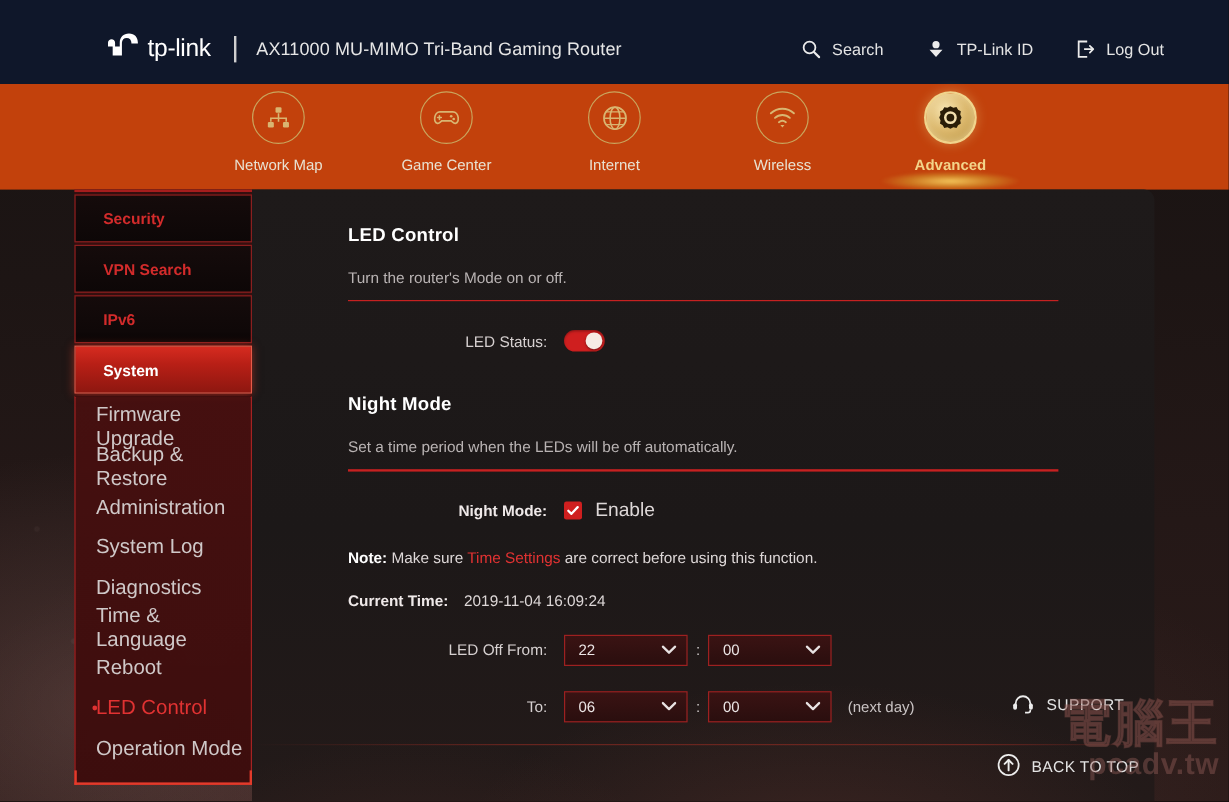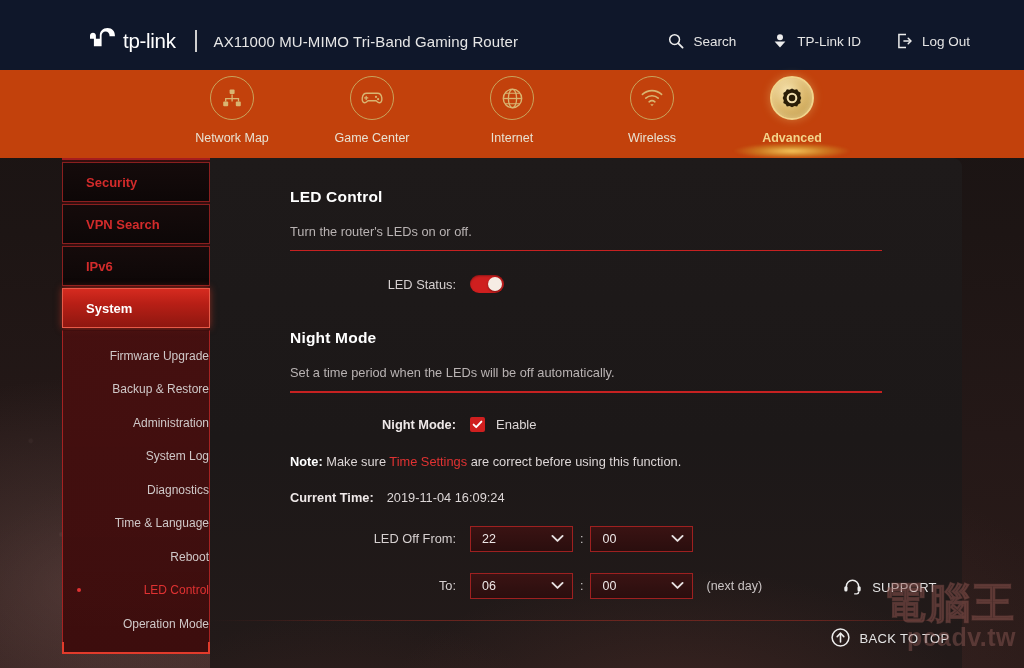--- a/index.html
+++ b/index.html
@@ -105,22 +105,22 @@
     padding:8px 0 12px;
     position:relative;
   }
   .sub-wrap:after{
     content:""; position:absolute; left:-1px; right:-1px; bottom:-1px; height:10px;
     border-left:2px solid #e23b2b; border-right:2px solid #e23b2b; border-bottom:2px solid #e23b2b;
     pointer-events:none;
   }
   .sub-item {
     height:33.5px; display:flex; align-items:center;
-    padding-left:29px; font-size:12px; color:#cfc8c8;
-    cursor:pointer; position:relative;justify-content:flex-end;
+    padding-left:17px; font-size:17px; color:#cfc8c8;
+    cursor:pointer; position:relative;
   }
   .sub-item.active { color:#e03232; }
   .sub-item.active:before {
     content:""; position:absolute; left:14px; top:50%; transform:translateY(-50%);
     width:4px; height:4px; border-radius:50%; background:#e03232;
   }
 
   
   .content {
     position:absolute; left:210px; top:0; width:752px; height:510px;
@@ -158,21 +158,21 @@
     position:absolute; top:2px; right:2px;
     width:14px; height:14px; border-radius:50%;
     background:#f6ece4; box-shadow:0 1px 2px rgba(0,0,0,.4);
   }
   
   .cbx {
     width:15px; height:15px; background:#cf1f1f; border-radius:2px;
     display:flex; align-items:center; justify-content:center; cursor:pointer;
   }
   .cbx svg { display:block; }
-  .cbx-lbl { font-size:13px; color:#ddd7d7; margin-left:11px; }
+  .cbx-lbl { font-size:16px; color:#ddd7d7; margin-left:11px; }
 
   .note { font-size:12.8px; color:#ddd7d7; margin-top:22px; }
   .note b { color:#fff; }
   .note a { color:#e03232; text-decoration:none; cursor:pointer; }
   .ctime { font-size:12.8px; margin-top:21px; display:flex; }
   .ctime .k { font-weight:bold; color:#efe9e9; }
   .ctime .v { color:#ddd7d7; margin-left:13px; }
 
   
   .sel-row { display:flex; align-items:center; margin-top:21px; }
@@ -381,21 +381,21 @@
         <div class="sub-item">
           <span>Operation Mode</span>
         </div>
       </div>
     </div>
 
     <div class="content">
       <div class="cpad">
 
         <div class="sec-title">LED Control</div>
-        <div class="sec-sub">Turn the router's LEDs on or off.</div>
+        <div class="sec-sub">Turn the router's Mode on or off.</div>
         <div class="rule"></div>
 
         <div class="row">
           <div class="row-lbl">LED Status:</div>
           <div class="toggle">
             <div class="knob"></div>
           </div>
         </div>
 
         <div class="sec-title" style="margin-top:36px;">Night Mode</div>

